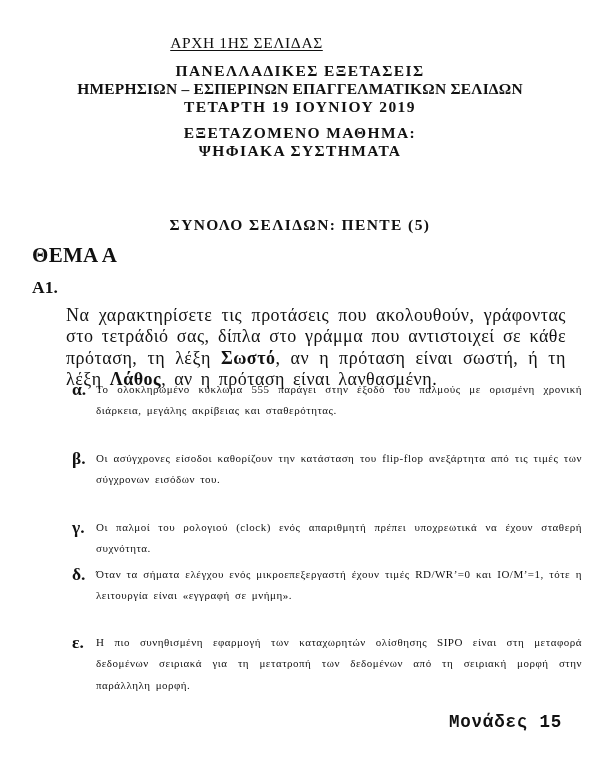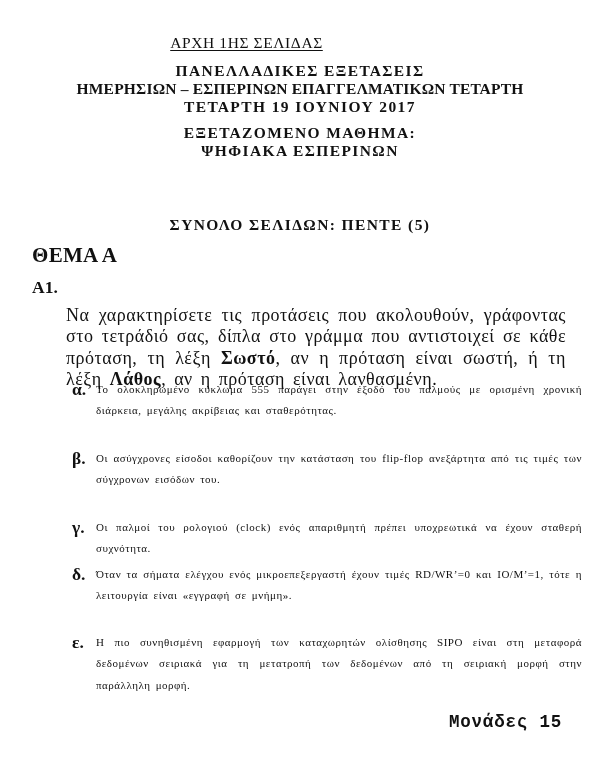--- a/index.html
+++ b/index.html
@@ -129,24 +129,24 @@
     }
   </style>
 </head>
 <body>
 
 <div class="header">
   <div class="top-mark">
     <span>ΑΡΧΗ 1ΗΣ ΣΕΛΙΔΑΣ</span>
   </div>
   <div class="hl l1">ΠΑΝΕΛΛΑΔΙΚΕΣ ΕΞΕΤΑΣΕΙΣ</div>
-  <div class="hl l2">ΗΜΕΡΗΣΙΩΝ – ΕΣΠΕΡΙΝΩΝ ΕΠΑΓΓΕΛΜΑΤΙΚΩΝ ΤΕΤΑΡΤΗ</div>
-  <div class="hl l3">ΤΕΤΑΡΤΗ 19 ΙΟΥΝΙΟΥ 2017</div>
+  <div class="hl l2">ΗΜΕΡΗΣΙΩΝ – ΕΣΠΕΡΙΝΩΝ ΕΠΑΓΓΕΛΜΑΤΙΚΩΝ ΣΕΛΙΔΩΝ</div>
+  <div class="hl l3">ΤΕΤΑΡΤΗ 19 ΙΟΥΝΙΟΥ 2019</div>
   <div class="hl l4">ΕΞΕΤΑΖΟΜΕΝΟ ΜΑΘΗΜΑ:</div>
-  <div class="hl l5">ΨΗΦΙΑΚΑ ΕΣΠΕΡΙΝΩΝ</div>
+  <div class="hl l5">ΨΗΦΙΑΚΑ ΣΥΣΤΗΜΑΤΑ</div>
   <div class="hl l6">ΣΥΝΟΛΟ ΣΕΛΙΔΩΝ: ΠΕΝΤΕ (5)</div>
 </div>
 
 <div class="section-title">ΘΕΜΑ Α</div>
 
 <div class="q-block">
   <div class="q-label">Α1.</div>
   <div class="q-text"><span>Να χαρακτηρίσετε τις προτάσεις που ακολουθούν, γράφοντας στο τετράδιό σας, δίπλα στο γράμμα που αντιστοιχεί σε κάθε πρόταση, τη λέξη </span><b>Σωστό</b><span>, αν η πρόταση είναι σωστή, ή τη λέξη </span><b>Λάθος</b><span>, αν η πρόταση είναι λανθασμένη.</span></div>
 </div>
 

